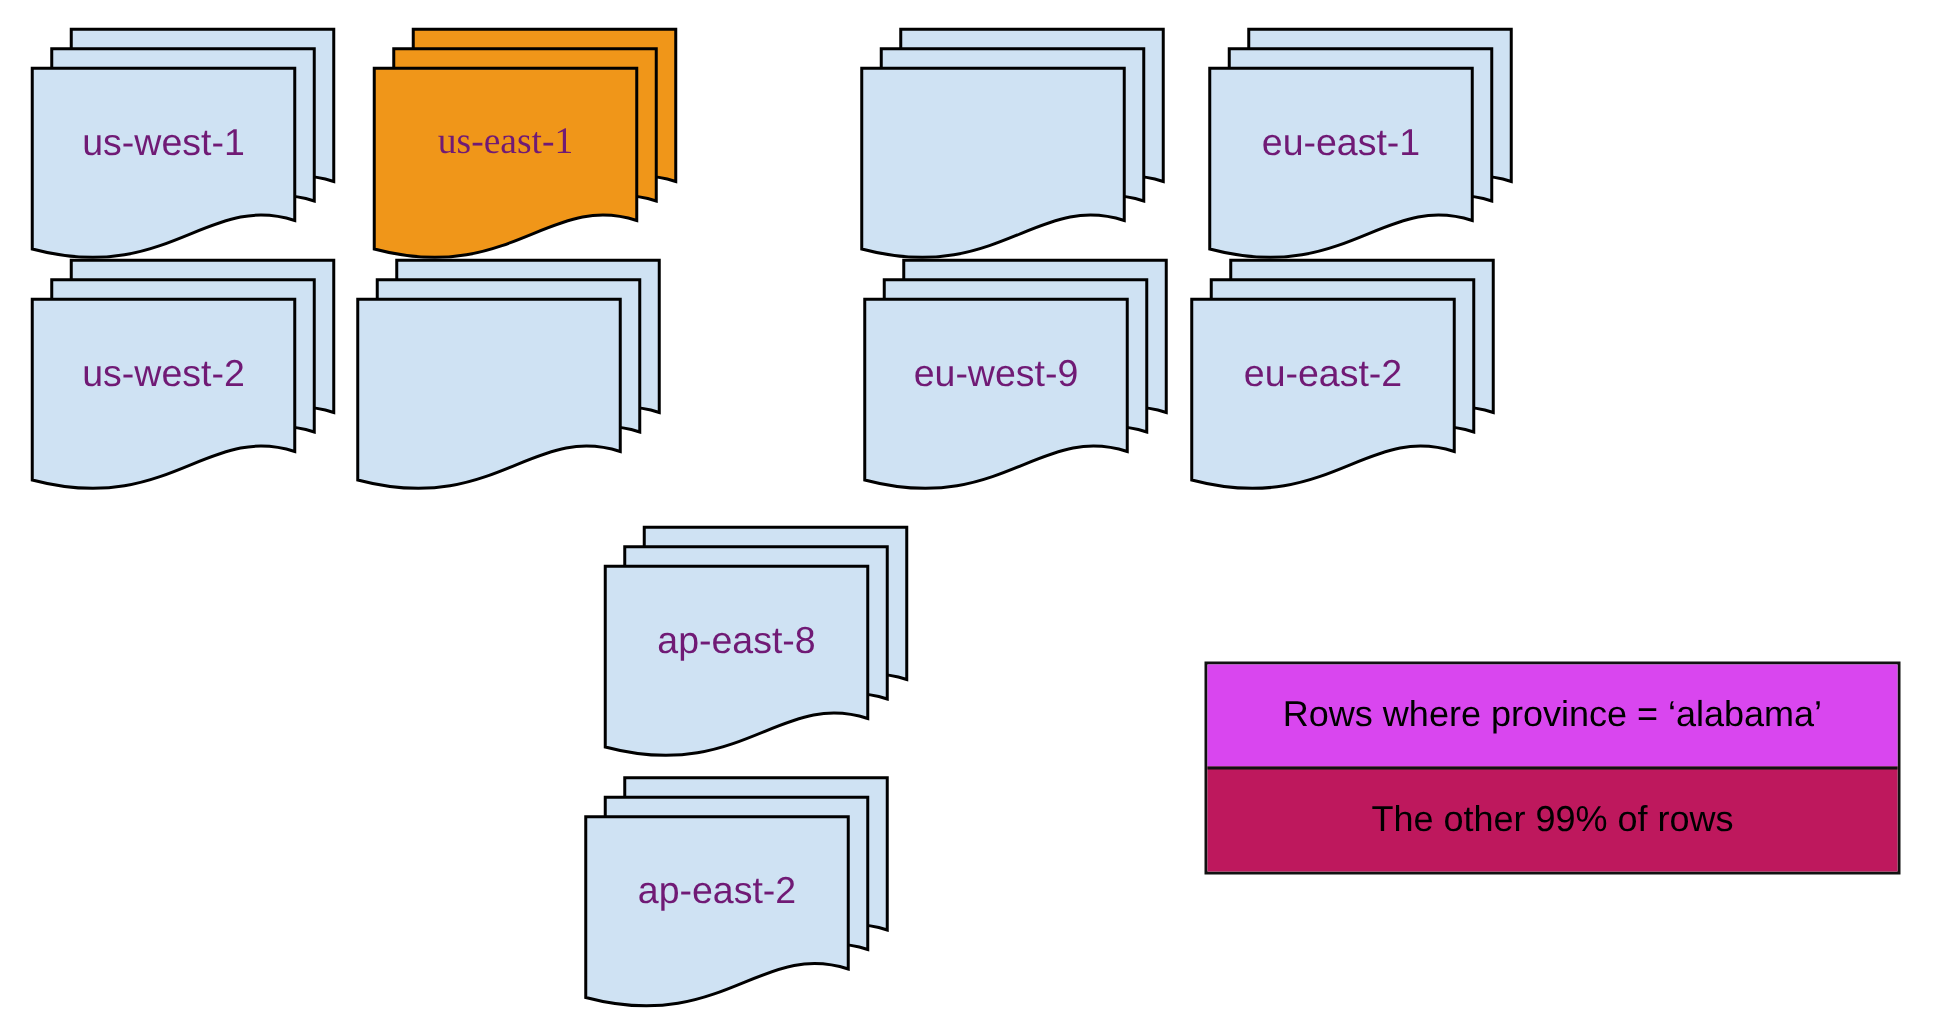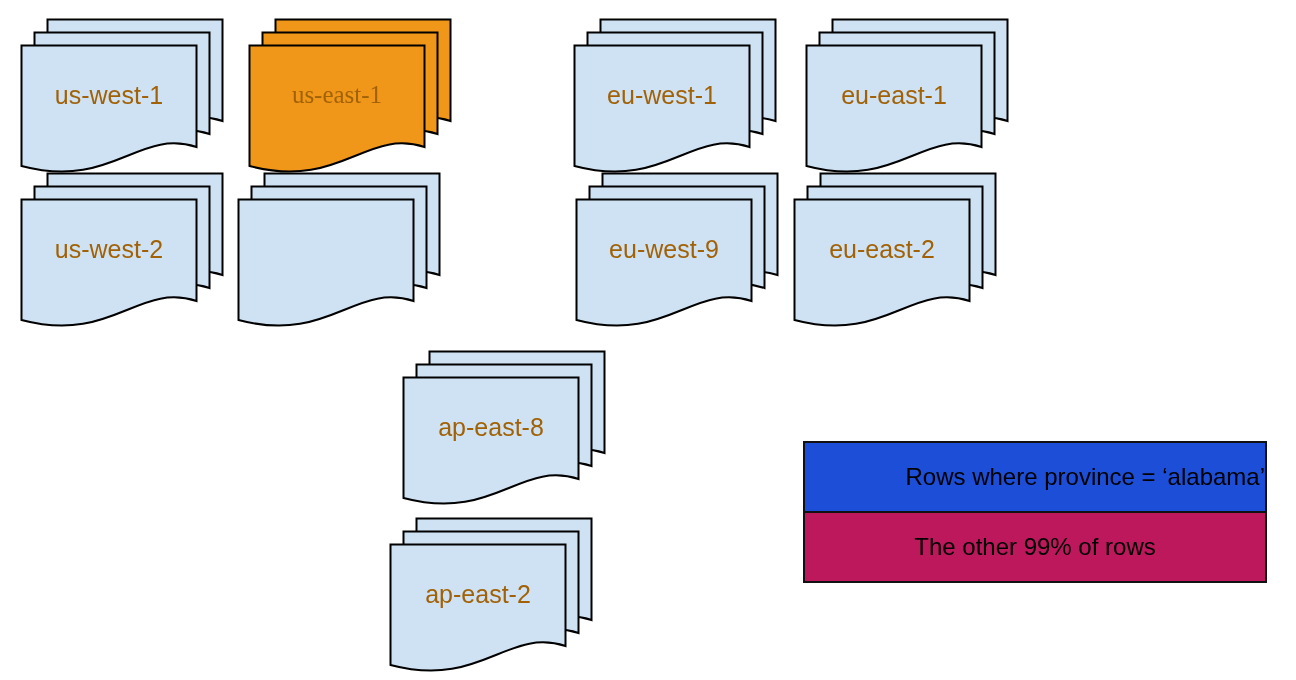--- a/index.html
+++ b/index.html
@@ -31,21 +31,21 @@
   .stack .region-label {
     position: absolute;
     left: 0;
     top: 26px;
     width: 178px;
     height: 102px;
     display: flex;
     align-items: center;
     justify-content: center;
     font-size: 25px;
-    color: #a16207;
+    color: #701a75;
     white-space: nowrap;
   }
   .legend {
     position: absolute;
     box-sizing: border-box;
     border: 2px solid #111111;
     display: flex;
     flex-direction: column;
   }
   .legend-row {
@@ -60,21 +60,21 @@
   .legend-row + .legend-row {
     border-top: 2px solid #111111;
   }
 </style>
 </head>
 <body>
 
 <div id="canvas">
 
   <div class="legend" style="left: 803px; top: 441px; width: 464px; height: 142px;">
-    <div class="legend-row" style="background: #1d4ed8; justify-content: flex-end;">
+    <div class="legend-row" style="background: #d946ef;">
       <span>Rows where province = ‘alabama’</span>
     </div>
     <div class="legend-row" style="background: #be185d;">
       <span>The other 99% of rows</span>
     </div>
   </div>
 
 <div class="stack" style="left: 20px; top: 18px;">
       <svg class="card l0" viewBox="0 0 178 136" width="178" height="136">
         <path class="doc-path" d="M1.5 1.5 H176.5 V103 C118 84, 92 146, 1.5 122 Z" stroke="#000000" stroke-width="2" stroke-linejoin="miter" fill="#cfe2f3"></path>
@@ -102,21 +102,20 @@
     <div class="stack" style="left: 573px; top: 18px;">
       <svg class="card l0" viewBox="0 0 178 136" width="178" height="136">
         <path class="doc-path" d="M1.5 1.5 H176.5 V103 C118 84, 92 146, 1.5 122 Z" stroke="#000000" stroke-width="2" stroke-linejoin="miter" fill="#cfe2f3"></path>
       </svg>
       <svg class="card l1" viewBox="0 0 178 136" width="178" height="136">
         <path class="doc-path" d="M1.5 1.5 H176.5 V103 C118 84, 92 146, 1.5 122 Z" stroke="#000000" stroke-width="2" stroke-linejoin="miter" fill="#cfe2f3"></path>
       </svg>
       <svg class="card l2" viewBox="0 0 178 136" width="178" height="136">
         <path class="doc-path" d="M1.5 1.5 H176.5 V103 C118 84, 92 146, 1.5 122 Z" stroke="#000000" stroke-width="2" stroke-linejoin="miter" fill="#cfe2f3"></path>
       </svg>
-      <div class="region-label">eu-west-1</div>
     </div>
     <div class="stack" style="left: 805px; top: 18px;">
       <svg class="card l0" viewBox="0 0 178 136" width="178" height="136">
         <path class="doc-path" d="M1.5 1.5 H176.5 V103 C118 84, 92 146, 1.5 122 Z" stroke="#000000" stroke-width="2" stroke-linejoin="miter" fill="#cfe2f3"></path>
       </svg>
       <svg class="card l1" viewBox="0 0 178 136" width="178" height="136">
         <path class="doc-path" d="M1.5 1.5 H176.5 V103 C118 84, 92 146, 1.5 122 Z" stroke="#000000" stroke-width="2" stroke-linejoin="miter" fill="#cfe2f3"></path>
       </svg>
       <svg class="card l2" viewBox="0 0 178 136" width="178" height="136">
         <path class="doc-path" d="M1.5 1.5 H176.5 V103 C118 84, 92 146, 1.5 122 Z" stroke="#000000" stroke-width="2" stroke-linejoin="miter" fill="#cfe2f3"></path>

